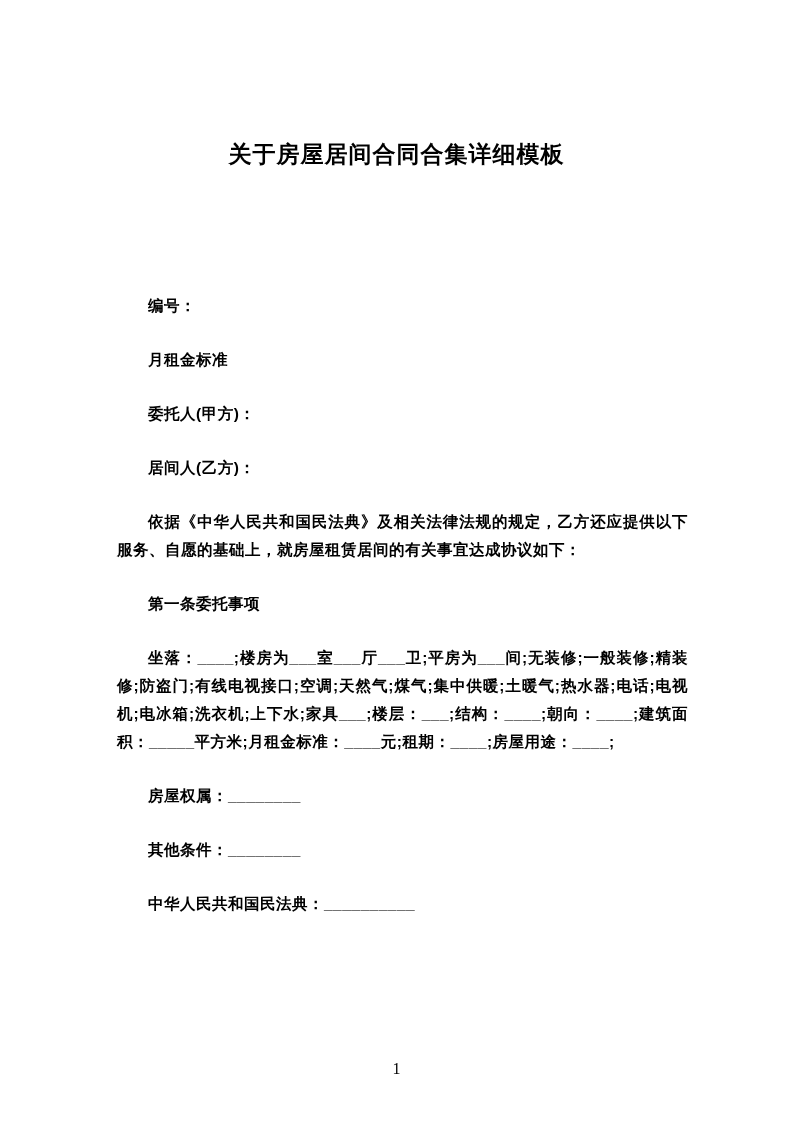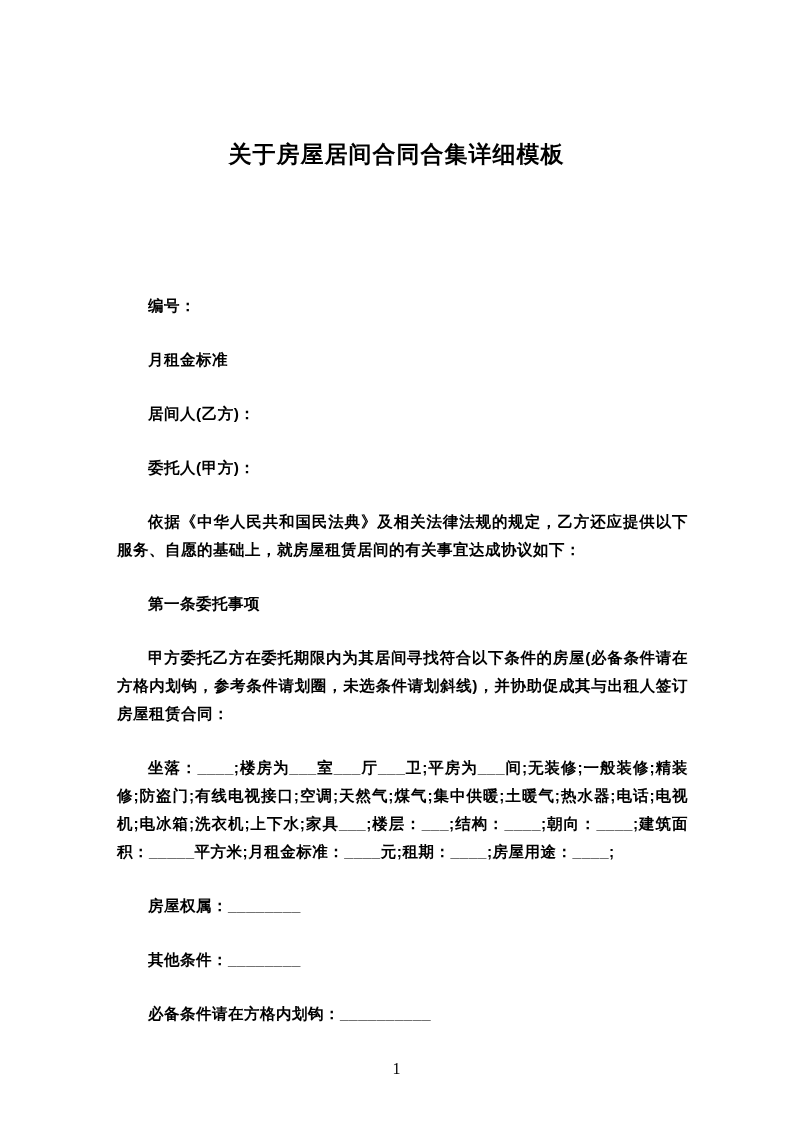--- a/index.html
+++ b/index.html
@@ -53,33 +53,32 @@
 <body>
 
 <div class="page">
 
   <h1 class="doc-title">关于房屋居间合同合集详细模板</h1>
 
   <p class="para">编号：</p>
 
   <p class="para">月租金标准</p>
 
+  <p class="para">委托人(甲方)：</p>
+
   <p class="para">居间人(乙方)：</p>
-
-  <p class="para">委托人(甲方)：</p>
 
   <p class="para">依据《中华人民共和国民法典》及相关法律法规的规定，乙方还应提供以下服务、自愿的基础上，就房屋租赁居间的有关事宜达成协议如下：</p>
 
   <p class="para">第一条委托事项</p>
 
-  <p class="para">甲方委托乙方在委托期限内为其居间寻找符合以下条件的房屋(必备条件请在方格内划钩，参考条件请划圈，未选条件请划斜线)，并协助促成其与出租人签订房屋租赁合同：</p>
 
   <p class="para">坐落：____;楼房为___室___厅___卫;平房为___间;无装修;一般装修;精装修;防盗门;有线电视接口;空调;天然气;煤气;集中供暖;土暖气;热水器;电话;电视机;电冰箱;洗衣机;上下水;家具___;楼层：___;结构：____;朝向：____;建筑面积：_____平方米;月租金标准：____元;租期：____;房屋用途：____;</p>
 
   <p class="para">房屋权属：________</p>
 
   <p class="para">其他条件：________</p>
 
-  <p class="para">必备条件请在方格内划钩：__________</p>
+  <p class="para">中华人民共和国民法典：__________</p>
 
   <div class="page-number">1</div>
 
 </div>
 
 </body></html>

